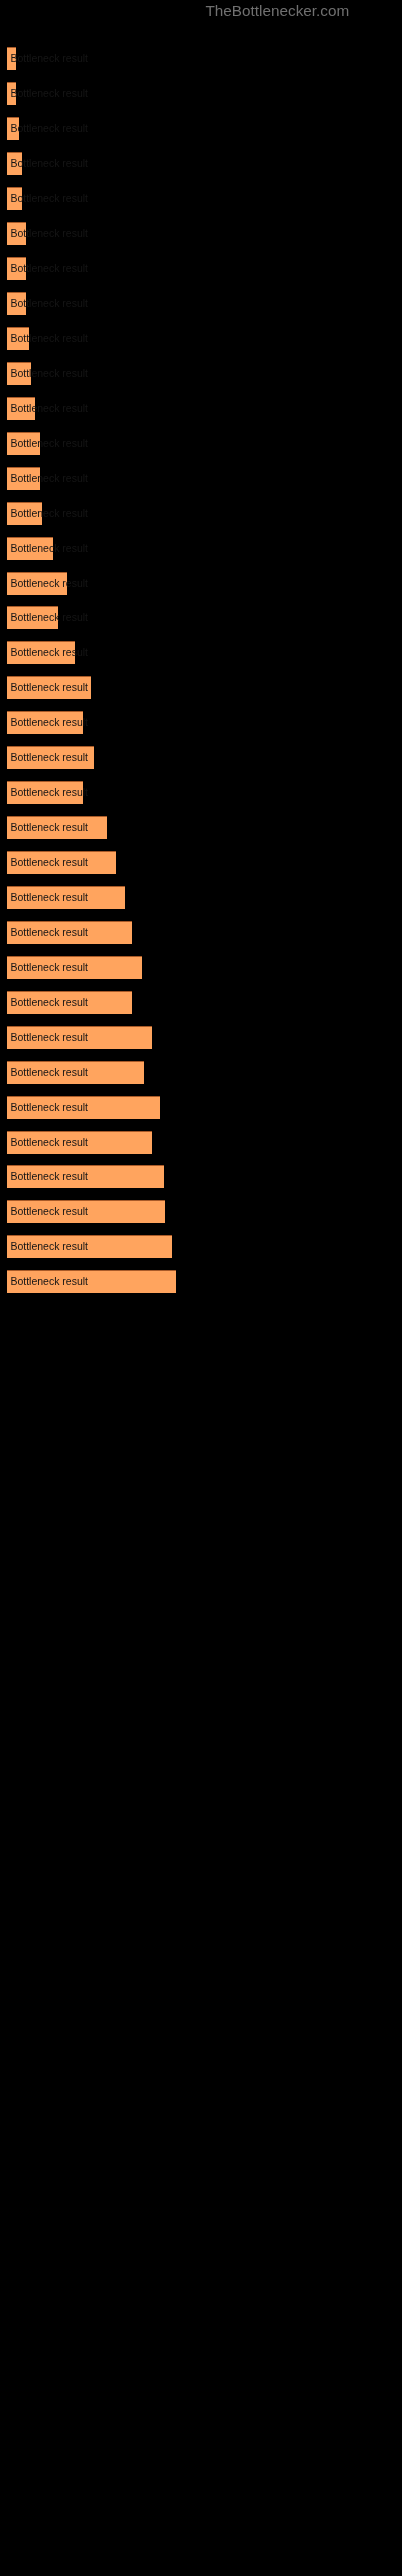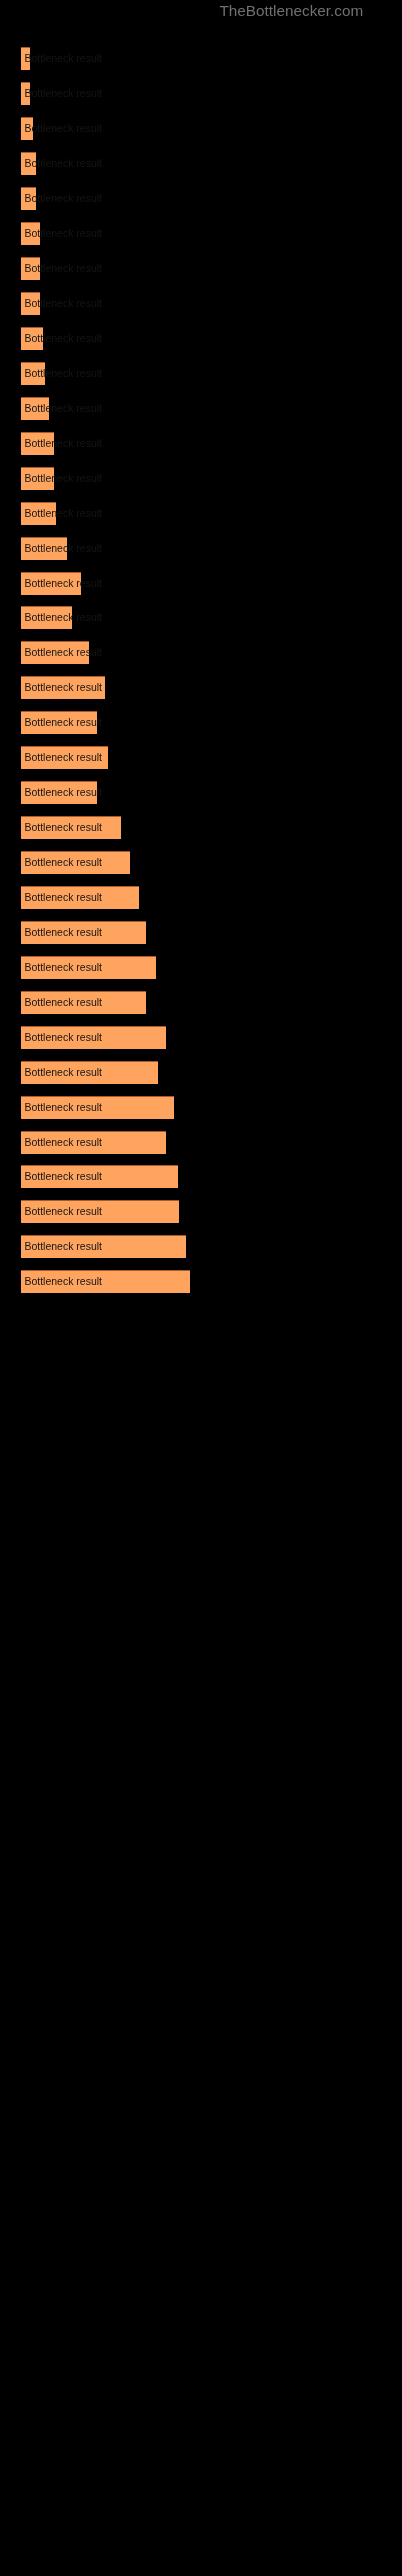--- a/index.html
+++ b/index.html
@@ -11,21 +11,21 @@
   body {
     width: 403px;
     height: 2576px;
     position: relative;
     overflow: hidden;
     font-family: "Liberation Sans", sans-serif;
     -webkit-font-smoothing: antialiased;
   }
   #chart-root {
     position: absolute;
-    left: 18px;
+    left: 4px;
     top: 0;
     width: 350px;
     height: 2576px;
     background: #000000;
   }
   #watermark {
     position: absolute;
     right: 4.8px;
     top: 1.6px;
     font-family: "Liberation Sans", sans-serif;

